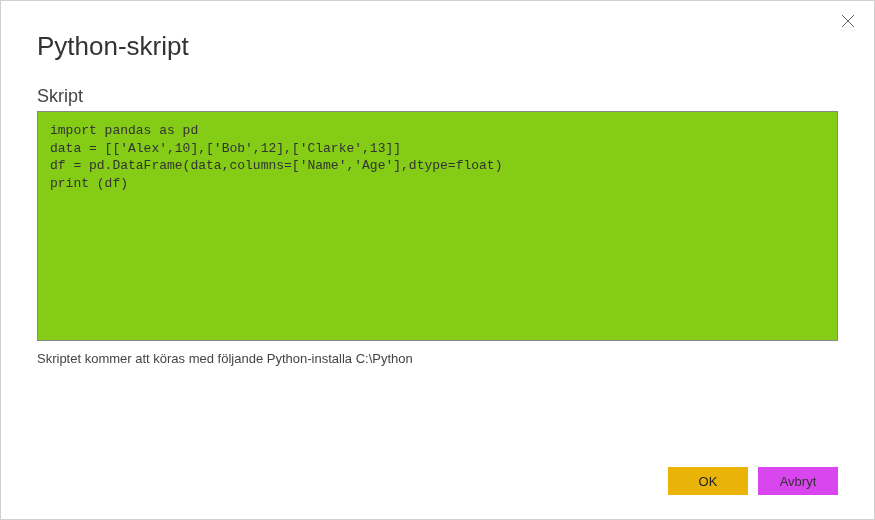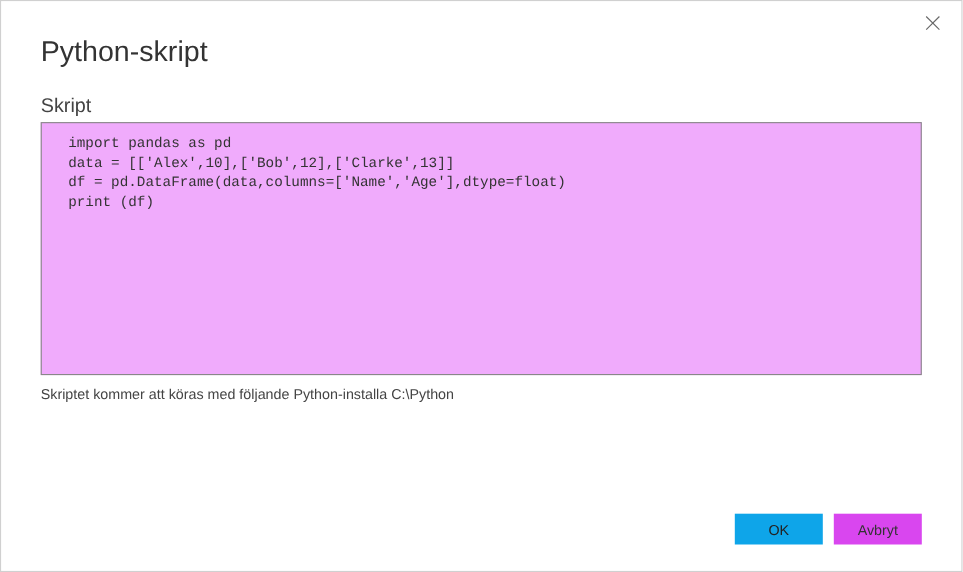--- a/index.html
+++ b/index.html
@@ -47,22 +47,22 @@
     }
     .field-label {
       font-size: 18px;
       color: #444444;
       margin-bottom: 4px;
     }
     .script-box {
       width: 100%;
       height: 230px;
       border: 1px solid #888888;
-      background: #f0abfc;
-      padding: 10px 24px;
+      background: #84cc16;
+      padding: 10px 12px;
       font-family: Consolas, "Courier New", monospace;
       font-size: 13px;
       color: #333333;
       resize: none;
       outline: none;
       line-height: 1.35;
       white-space: pre;
       overflow: auto;
     }
     .install-info {
@@ -87,21 +87,21 @@
     .btn {
       min-width: 80px;
       height: 28px;
       font-size: 13px;
       border: none;
       cursor: pointer;
       font-family: inherit;
       padding: 0 16px;
     }
     .btn-primary {
-      background: #0ea5e9;
+      background: #eab308;
       color: #222222;
     }
     .btn-secondary {
       background: #d946ef;
       color: #333333;
       text-align: center;
     }
   </style>
 </head>
 <body>

